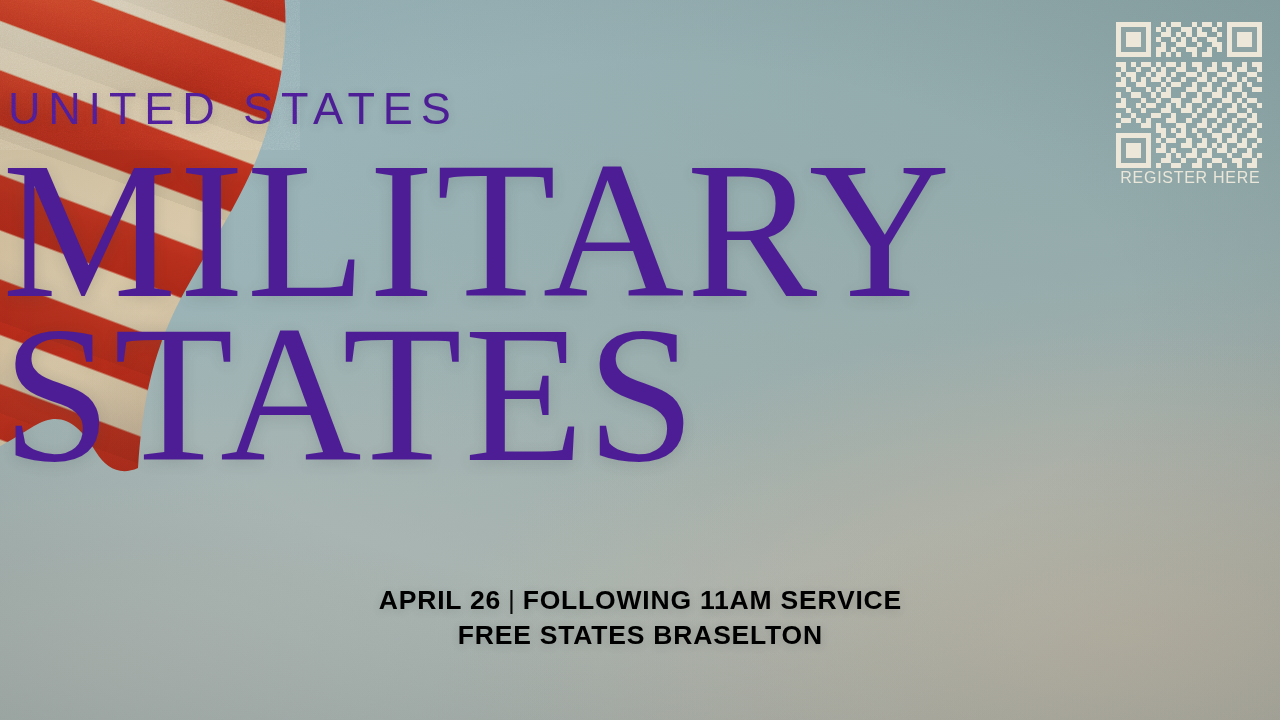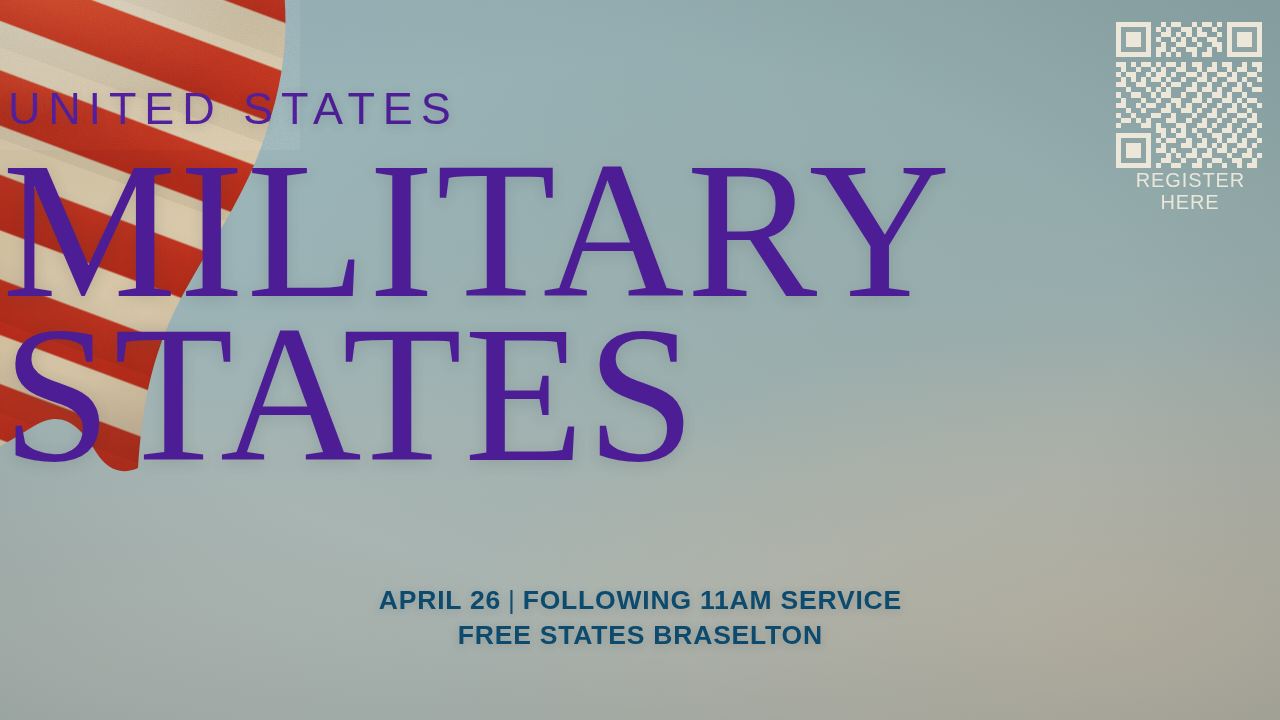--- a/index.html
+++ b/index.html
@@ -99,21 +99,21 @@
     text-indent:.012em;
     margin:0;
     text-shadow:0 3px 14px rgba(50,60,60,.16);
   }
   .bigline.l2{margin-top:-22px;}
 
   
   .footer{
     position:absolute;left:0;right:0;top:583px;
     text-align:center;
-    color:#0c4a6e;
+    color:#000000;
   }
   .footer .ln{
     font-size:26.5px;
     font-weight:700;
     letter-spacing:.030em;
     text-indent:.030em;
     line-height:1.31;
     margin:0;
     text-shadow:0 2px 8px rgba(50,60,60,.18);
   }
@@ -128,21 +128,21 @@
     position:absolute;right:16px;top:22px;
     width:148px;
     text-align:center;
   }
   .qr-code{
     width:146px;height:146px;
     display:block;
   }
   .qr-label{
     margin-top:1px;
-    font-size:20px;
+    font-size:16px;
     font-weight:400;
     letter-spacing:.045em;
     text-indent:.045em;
     color:#eae7da;
     line-height:1.1;
   }
 
   
   .grain{
     position:absolute;inset:0;

